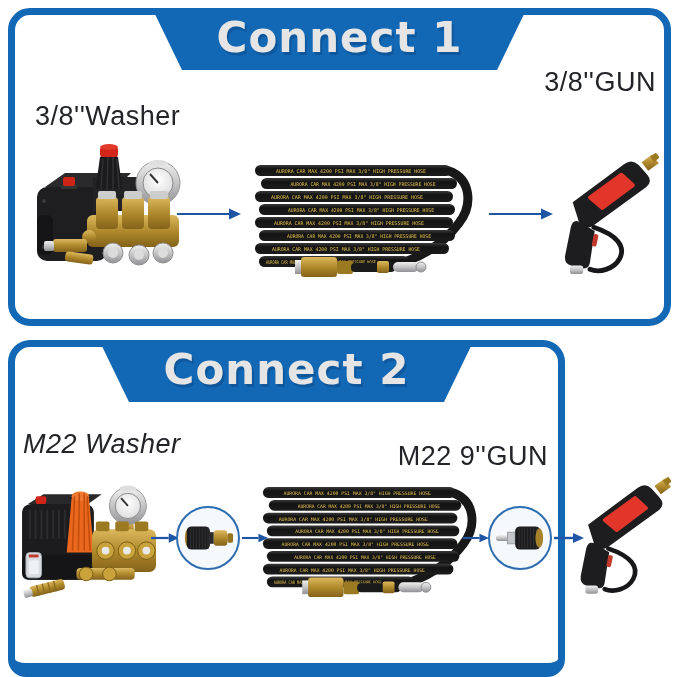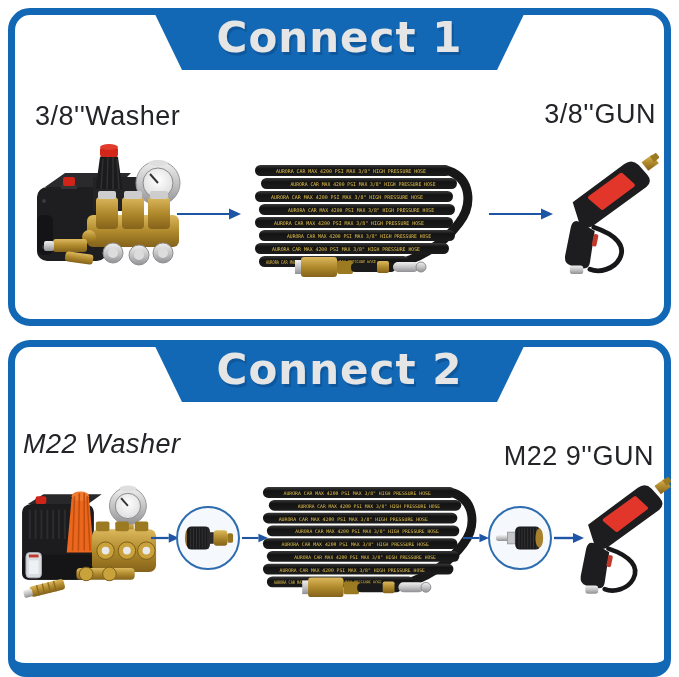--- a/index.html
+++ b/index.html
@@ -10,21 +10,21 @@
   html,body{margin:0;padding:0;background:#ffffff;}
   #stage{
     position:relative;width:679px;height:677px;background:#fff;overflow:hidden;
     font-family:"Liberation Sans", sans-serif;
   }
   .panel{
     position:absolute;box-sizing:border-box;background:#fff;
     border:7px solid var(--blue);border-radius:22px;
   }
   #panel-1{left:8px;top:8px;width:663px;height:318px;}
-  #panel-2{left:8px;top:340px;width:663px;height:337px;border-bottom-width:14px;border-radius:22px 22px 18px 18px;}
+  #panel-2{left:8px;top:340px;width:557px;height:337px;border-bottom-width:14px;border-radius:22px 22px 18px 18px;}
   .banner{
     position:absolute;top:-7px;left:50%;transform:translateX(-50%);
     width:375px;height:62px;background:var(--blue);
     clip-path:polygon(0 0,100% 0,92% 100%,8% 100%);
     display:flex;align-items:center;justify-content:center;
   }
   .banner-title{
     color:#e5e5e5;font-family:"DejaVu Sans", sans-serif;font-weight:bold;
     font-size:42px;letter-spacing:1px;padding-bottom:4px;
     text-shadow:2px 3px 0 rgba(12,78,143,.65);
@@ -71,21 +71,21 @@
 </svg>
 
 <div id="stage">
 
   <section class="panel" id="panel-1">
     <div class="banner">
       <span class="banner-title">Connect 1</span>
     </div>
 
     <span class="lbl" style="left:20px;top:86px;">3/8''Washer</span>
-    <span class="lbl" style="right:8px;top:84px;">3/8''GUN</span>
+    <span class="lbl" style="right:8px;top:52px;">3/8''GUN</span>
 
     <div class="img" style="left:16px;top:126px;width:152px;height:148px;">
       <svg viewBox="0 0 152 148">
         <rect x="6" y="46" width="70" height="74" rx="10" fill="#1e1e20"></rect>
         <path d="M14,46 L34,32 L100,32 L86,46 Z" fill="#2a2a2d"></path>
         <rect x="62" y="36" width="46" height="34" fill="#232326"></rect>
         <rect x="6" y="74" width="16" height="40" rx="6" fill="#141416"></rect>
         <circle cx="13" cy="60" r="2" fill="#3a3a3d"></circle>
           <circle cx="13" cy="106" r="2" fill="#3a3a3d"></circle>
         <rect x="30" y="44" width="16" height="4" fill="#333"></rect>

